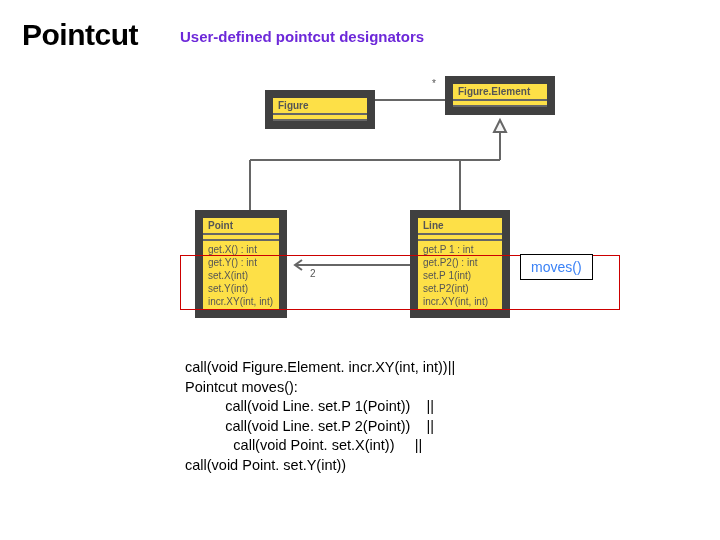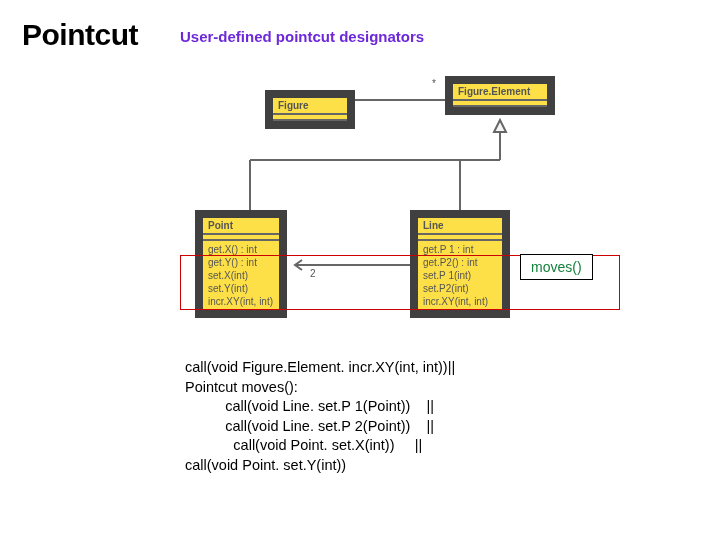--- a/index.html
+++ b/index.html
@@ -54,21 +54,21 @@
     border-bottom: 2px solid #666;
     height: 6px;
   }
   .uml-body {
     padding: 2px 5px;
     line-height: 1.3;
   }
   .uml-body div { white-space: nowrap; }
 
   
-  .figure-box { left: 85px; top: 20px; width: 90px; }
+  .figure-box { left: 85px; top: 20px; width: 110px; }
   
   .fe-box { left: 265px; top: 6px; width: 110px; }
   
   .point-box { left: 15px; top: 140px; width: 92px; }
   
   .line-box { left: 230px; top: 140px; width: 100px; }
 
   .star {
     position: absolute;
     font-size: 10px;
@@ -93,21 +93,21 @@
   .red1 { left: 180px; top: 255px; width: 440px; height: 55px; }
 
   .moves-label {
     position: absolute;
     left: 520px;
     top: 254px;
     background: #fff;
     border: 1px solid #000;
     padding: 4px 10px;
     font-size: 14px;
-    color: #15803d;
+    color: #3b82f6;
   }
 
   .code {
     position: absolute;
     left: 185px;
     top: 358px;
     font-size: 14.5px;
     line-height: 1.35;
     color: #000;
   }

